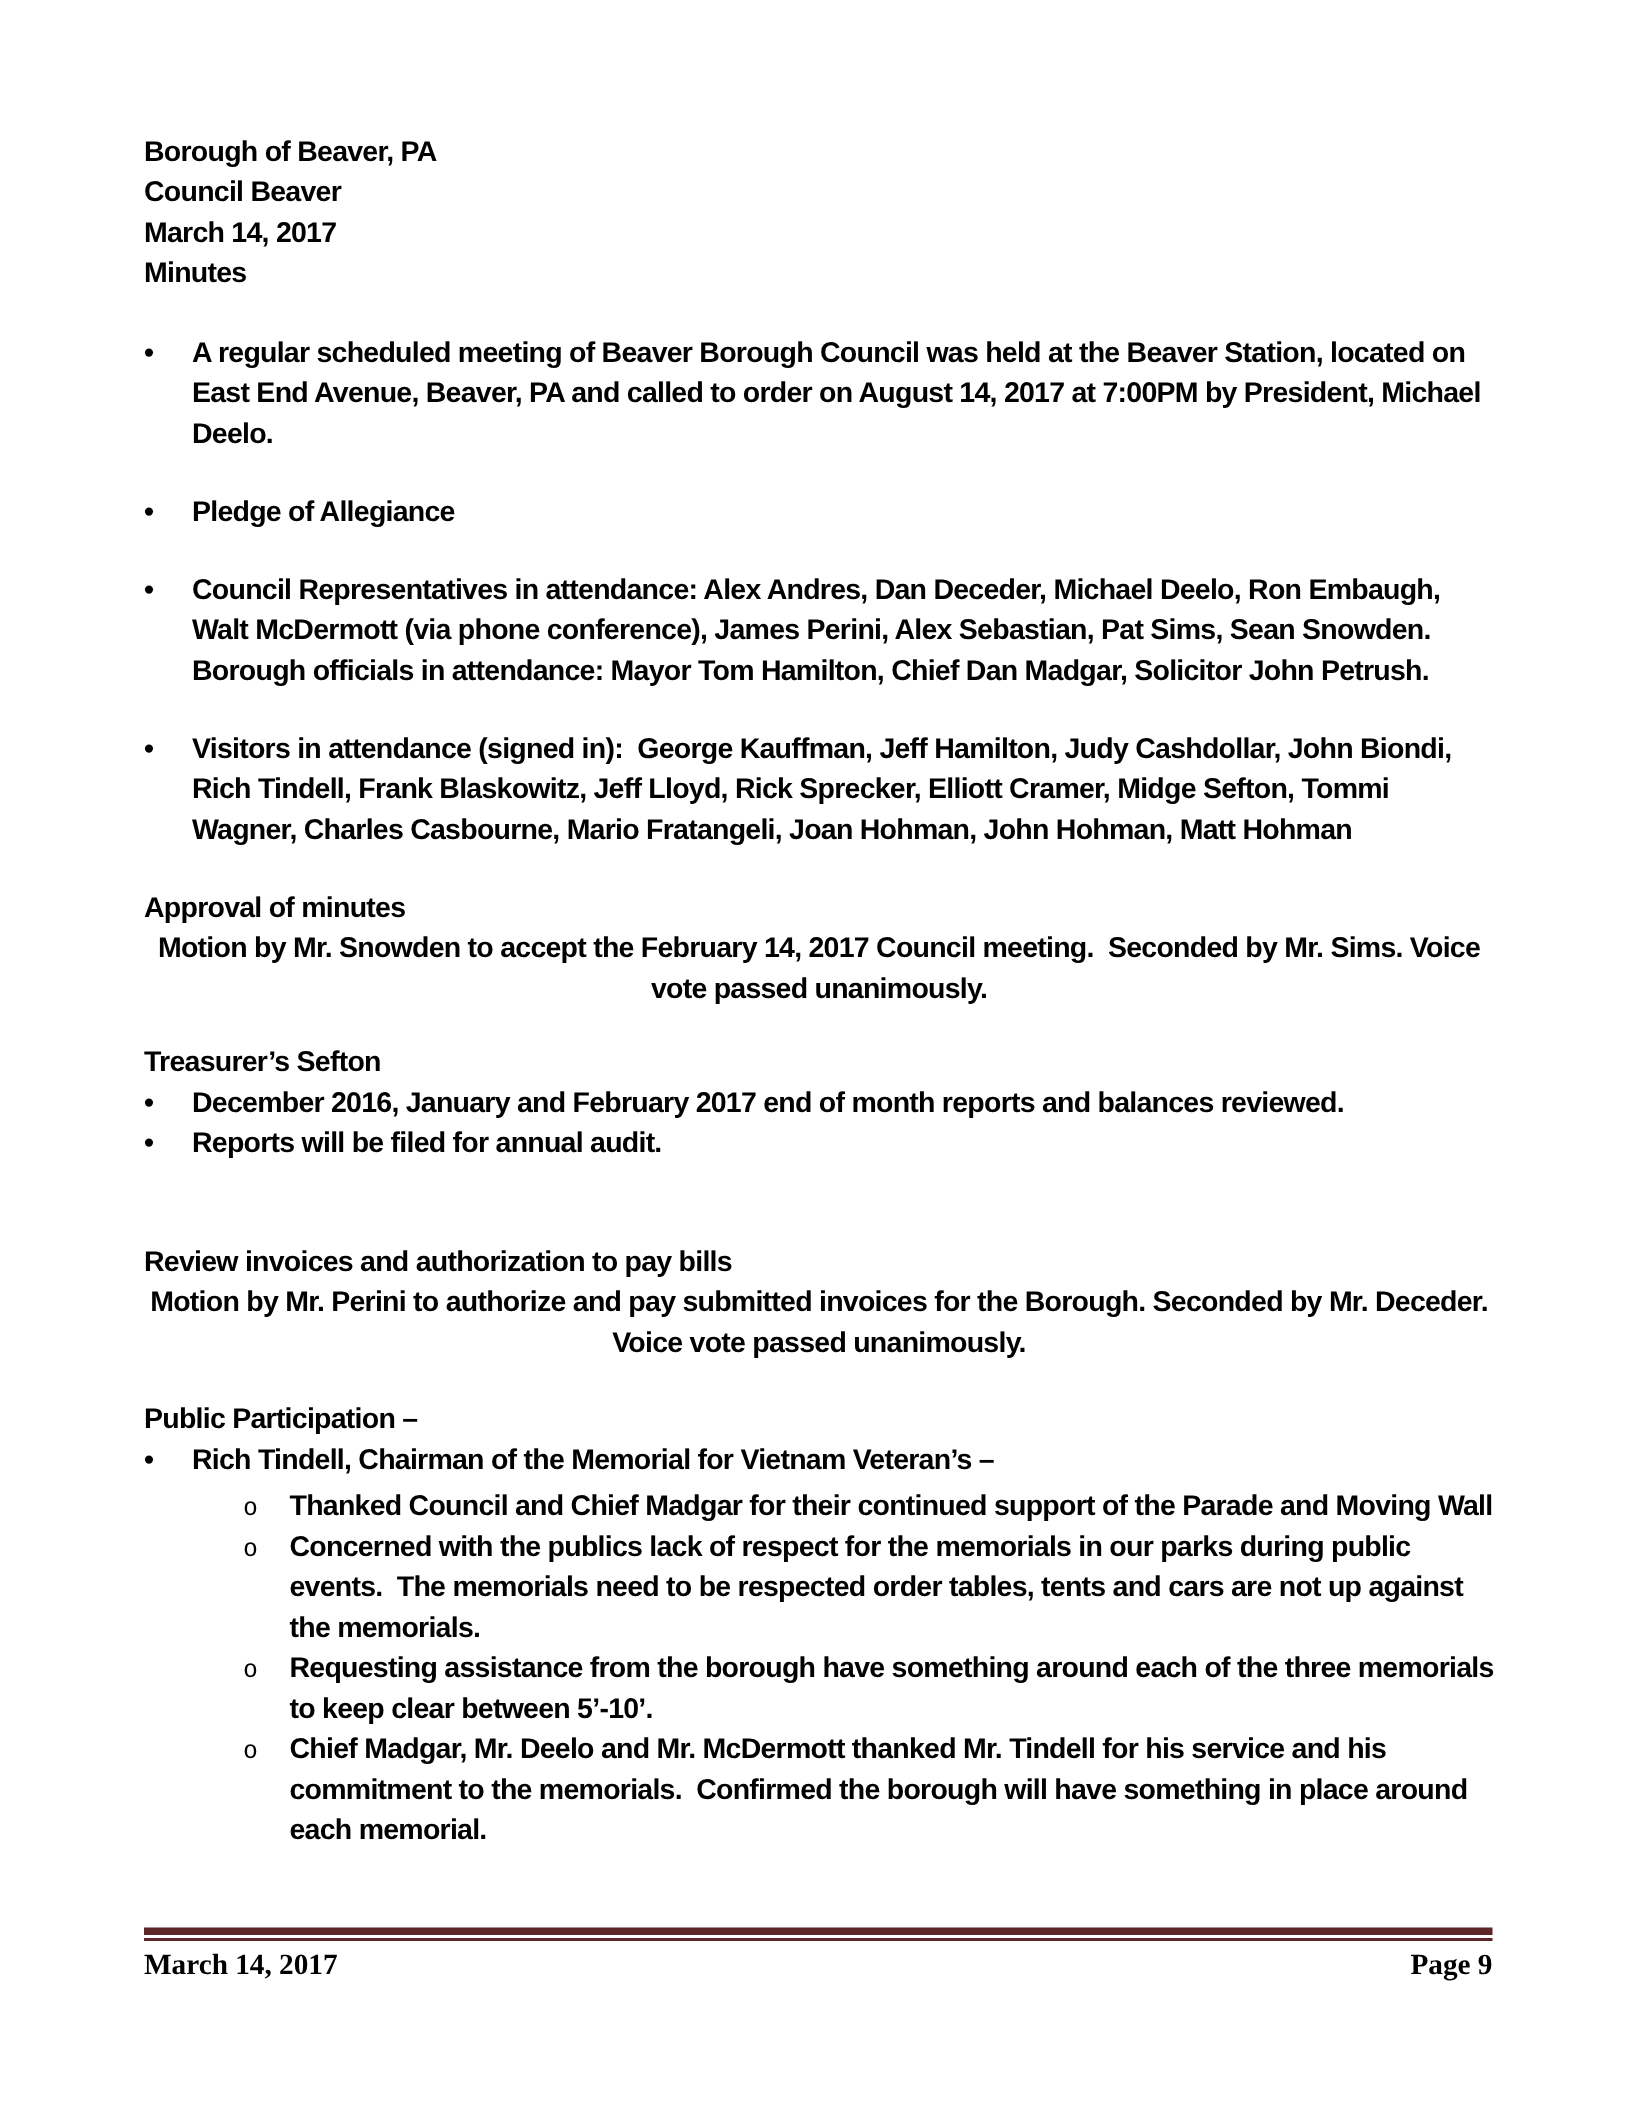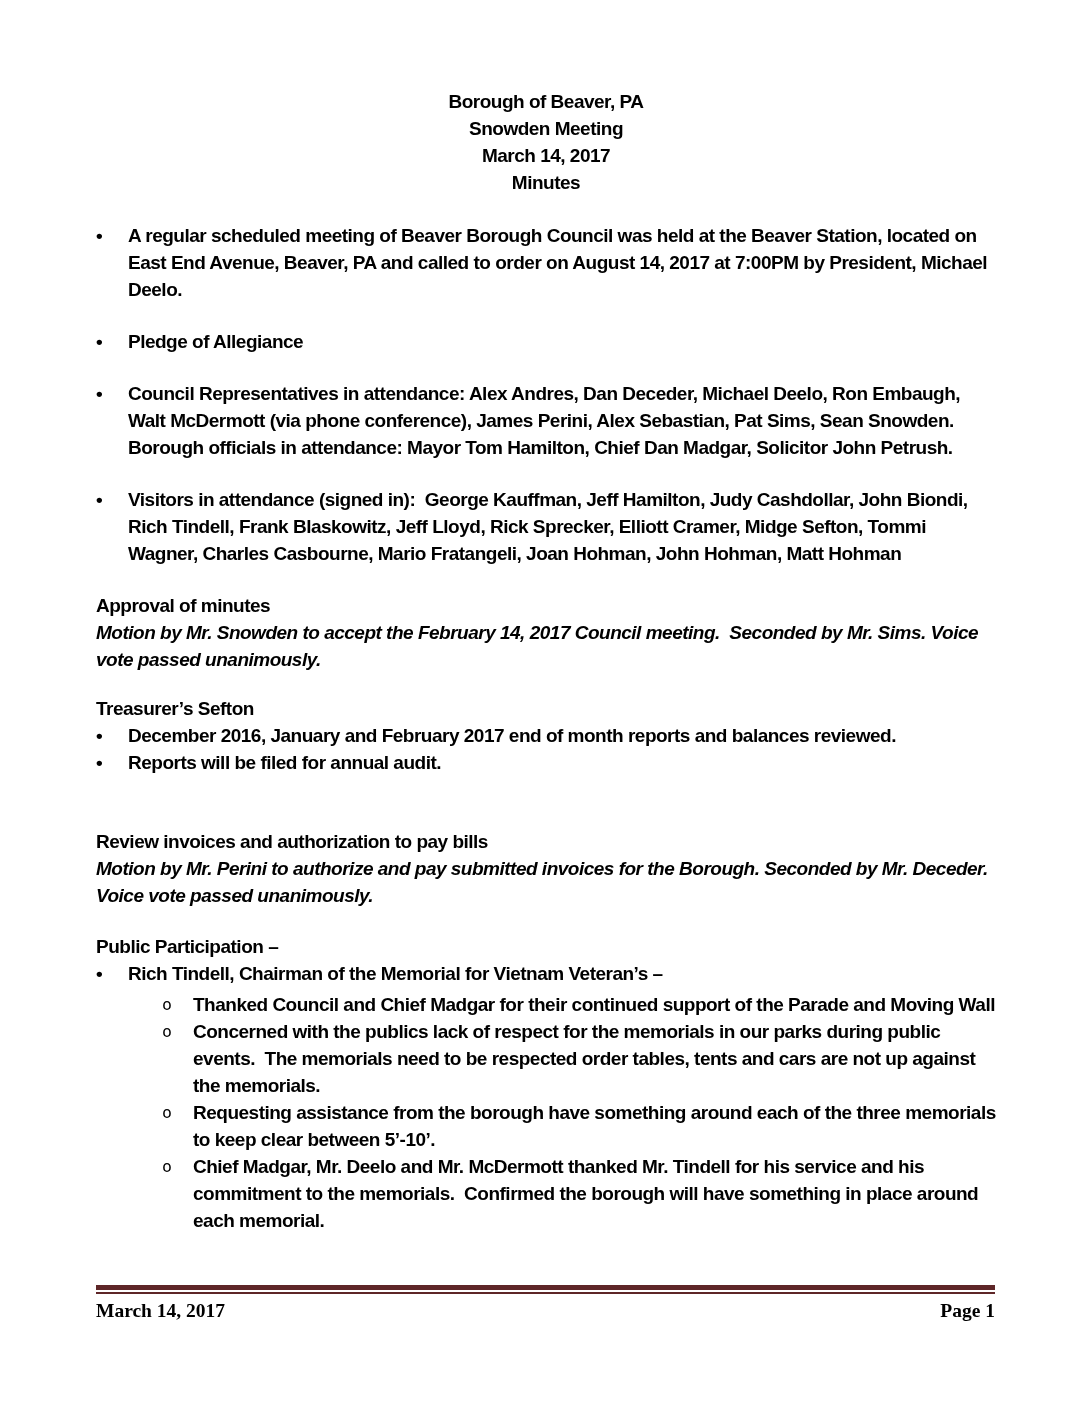--- a/index.html
+++ b/index.html
@@ -20,43 +20,43 @@
     position: absolute;
     left: 96px;
     top: 88px;
     width: 900px;
     font-size: 19px;
     line-height: 27px;
     font-weight: 700;
     letter-spacing: -0.5px;
   }
   .doc-header {
-    text-align: center;
+    text-align: left;
     margin-bottom: 26px;
   }
   .h-line { white-space: pre-wrap; }
 
   .li { display: flex; }
   .li .mk {
     flex: 0 0 32px;
     text-align: left;
   }
   .li .tx { flex: 1; white-space: pre-wrap; }
   .li.spaced { margin-bottom: 25px; }
 
   .sec { margin-top: 15px; }
   .sec-treasurer { margin-top: 22px; }
   .sec-invoices { margin-top: 52px; }
   .sec-pp { margin-top: 24px; }
 
   .heading { white-space: pre-wrap; }
   .motion {
     margin: 0;
-    font-style: italic;
     white-space: pre-wrap;
+    text-align: center;
   }
 
   .sub {
     padding-left: 66px;
     margin-top: 4px;
   }
   .sub .li .mk {
     flex: 0 0 31px;
     font-family: "DejaVu Sans Mono", "Liberation Mono", monospace;
     font-weight: 400;
@@ -82,21 +82,21 @@
   }
 </style>
 </head>
 <body>
 
 <div class="page">
   <div class="content">
 
     <div class="doc-header">
       <div class="h-line">Borough of Beaver, PA</div>
-      <div class="h-line">Snowden Meeting</div>
+      <div class="h-line">Council Beaver</div>
       <div class="h-line">March 14, 2017</div>
       <div class="h-line">Minutes</div>
     </div>
 
     <div class="list">
       <div class="li spaced">
         <span class="mk">•</span>
         <span class="tx">A regular scheduled meeting of Beaver Borough Council was held at the Beaver Station, located on East End Avenue, Beaver, PA and called to order on August 14, 2017 at 7:00PM by President, Michael Deelo.</span>
       </div>
       <div class="li spaced">
@@ -163,16 +163,16 @@
       </div>
     </div>
 
   </div>
 
   <div class="footer">
     <div class="rule-thick" style="background-color: rgb(94, 38, 40);"></div>
     <div class="rule-thin" style="background-color: rgb(94, 38, 40);"></div>
     <div class="footer-row">
       <span>March 14, 2017</span>
-      <span>Page 1</span>
+      <span>Page 9</span>
     </div>
   </div>
 </div>
 
 </body></html>

